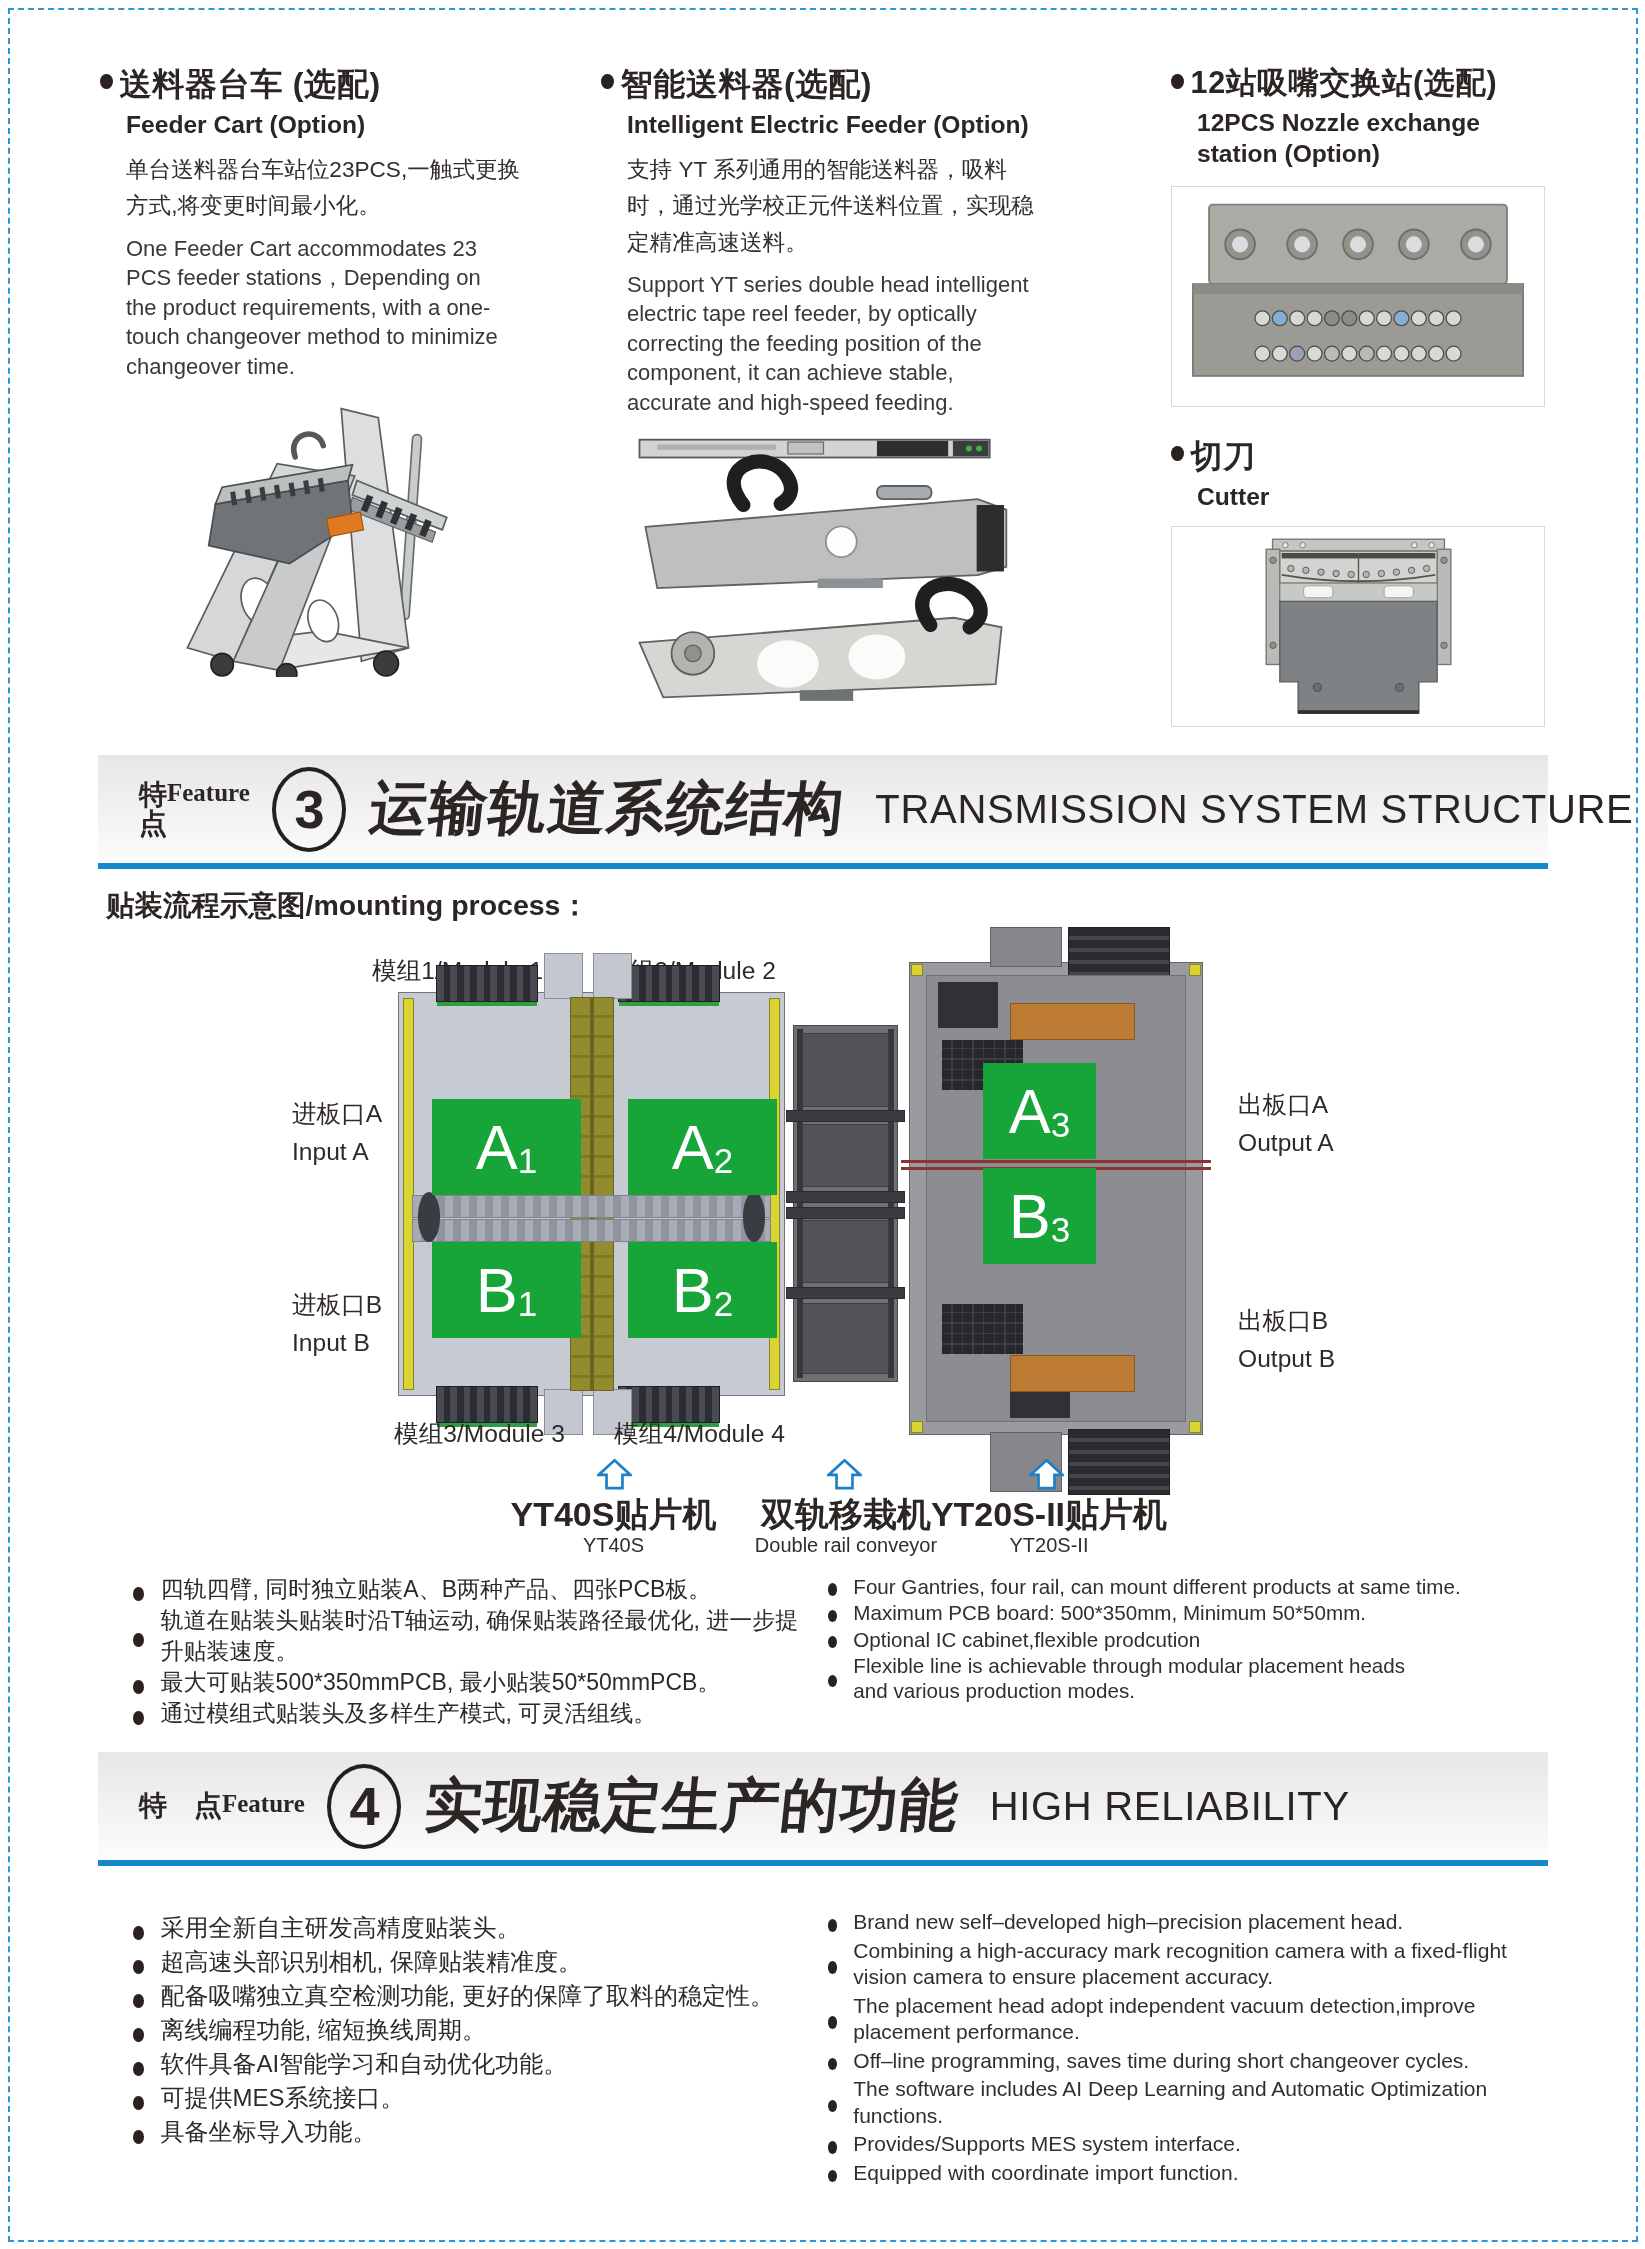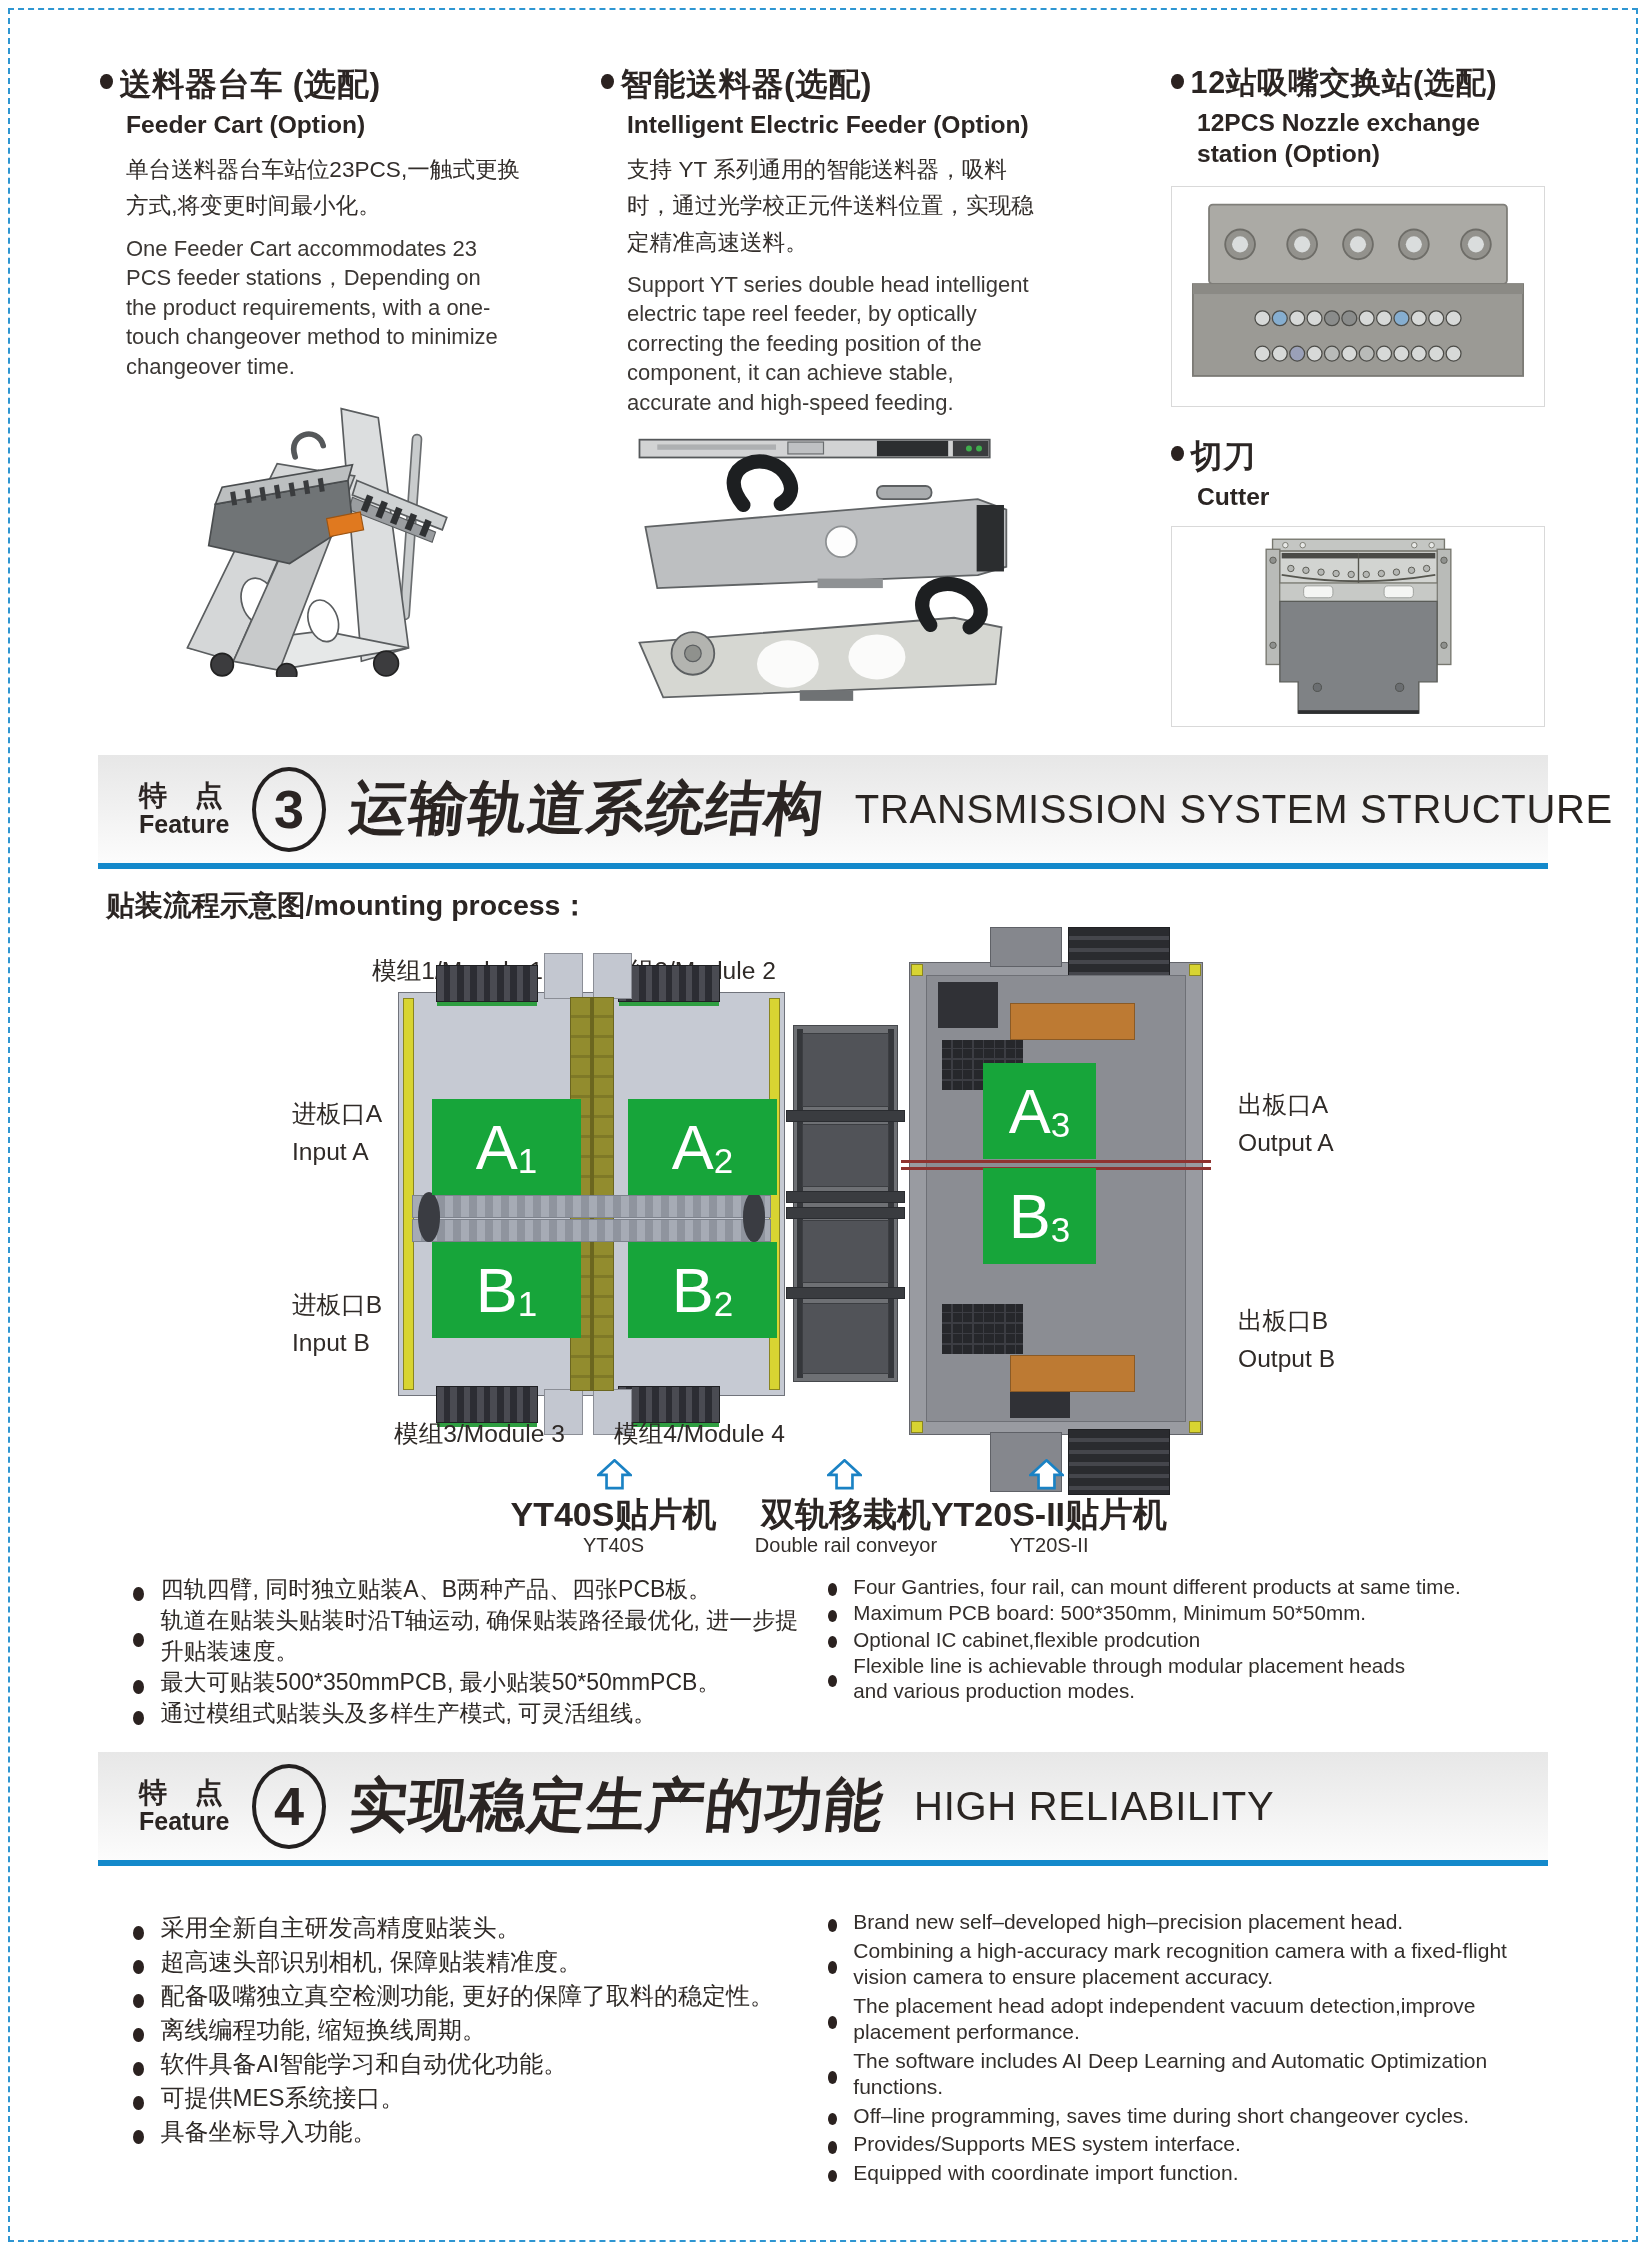--- a/index.html
+++ b/index.html
@@ -14,21 +14,21 @@
   .opt-title{font-size:32px;font-weight:bold;letter-spacing:0.7px;}
   .opt-sub{font-size:24.6px;font-weight:bold;margin:4px 0 0 26px;}
   .para-zh{font-size:22.6px;line-height:1.6;margin:13.3px 0 0 26px;color:#332e2b;}
   .para-en{font-size:22px;line-height:1.34;margin:9.3px 0 0 26px;color:#3b3734;}
   .imgbox{border:1.3px solid #d9d9d9;background:#fff;display:flex;align-items:center;justify-content:center;}
 
   
   .band{position:absolute;left:98px;width:1450px;height:114px;
         background:linear-gradient(180deg,#e7e7e7 0%,#f0f0f0 45%,#fcfcfc 100%);
         border-bottom:6px solid #1489cb;display:flex;align-items:center;padding-left:41px;box-sizing:border-box;}
-  .band-label{display:flex;flex-direction:column;line-height:1.05;margin-right:22.6px;}
+  .band-label{display:flex;flex-direction:row;line-height:1.05;margin-right:22.6px;font-family:Liberation Serif, serif;}
   .band-label .zh{font-size:28px;font-weight:bold;word-spacing:20px;}
   .band-label .en{font-size:25px;font-weight:bold;}
   .band-circle{width:66px;height:77px;border:4px solid #232020;border-radius:50%;
         display:flex;align-items:center;justify-content:center;font-size:54px;font-weight:bold;
         margin-right:24px;flex:0 0 auto;}
   .band-title-zh{font-size:58px;font-weight:bold;transform:skewX(-6deg);letter-spacing:1.3px;margin-right:30.5px;white-space:nowrap;}
   .band-title-en{font-size:40px;font-weight:500;color:#2a2522;letter-spacing:0.7px;white-space:nowrap;}
 
   .mount-head{position:absolute;left:106px;top:887px;font-size:28.5px;font-weight:bold;}
 
@@ -490,28 +490,28 @@
     <div class="bitem">
         <span class="bd"></span>
         <span style="max-width:664px;">Combining a high-accuracy mark recognition camera with a fixed-flight vision camera to ensure placement accuracy.</span>
       </div>
     <div class="bitem">
         <span class="bd"></span>
         <span style="max-width:664px;">The placement head adopt independent vacuum detection,improve placement performance.</span>
       </div>
     <div class="bitem">
         <span class="bd"></span>
+        <span>Off–line programming, saves time during short changeover cycles.</span>
+      </div>
+    <div class="bitem">
+        <span class="bd"></span>
         <span>The software includes AI Deep Learning and Automatic Optimization functions.</span>
       </div>
     <div class="bitem">
         <span class="bd"></span>
-        <span>Off–line programming, saves time during short changeover cycles.</span>
-      </div>
-    <div class="bitem">
-        <span class="bd"></span>
         <span>Provides/Supports  MES system interface.</span>
       </div>
     <div class="bitem">
         <span class="bd"></span>
         <span>Equipped with coordinate import function.</span>
       </div>
   </div>
 </div>
 
 

